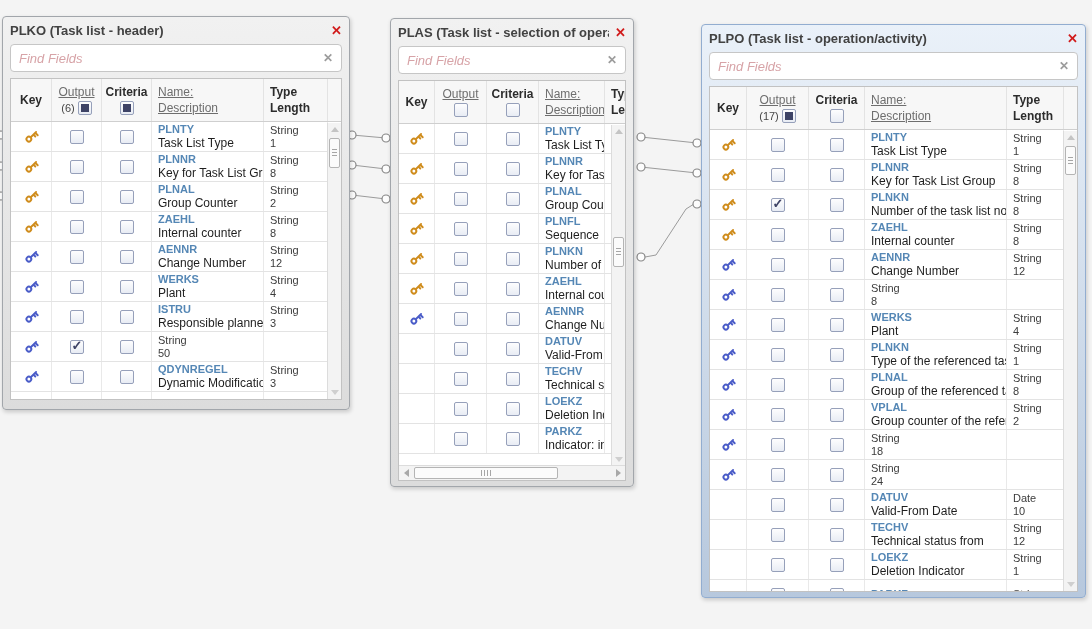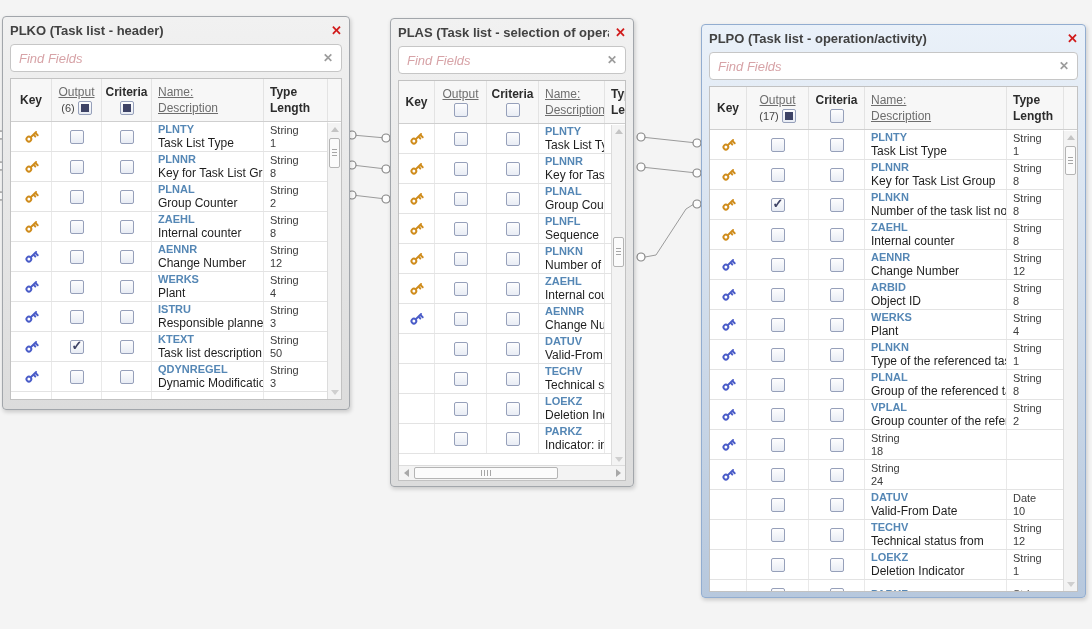--- a/index.html
+++ b/index.html
@@ -332,24 +332,20 @@
                   <path d="M7.5 8.5 H15 M11.2 8.5 V11.2 M13.8 8.5 V12"></path>
                 </g>
               </svg>
             </div>
             <div class="td">
               <span class="cb checked"></span>
             </div>
             <div class="td">
               <span class="cb"></span>
             </div>
-            <div class="td td-name">
-              <span class="fname">KTEXT</span>
-              <span class="fdesc">Task list description</span>
-            </div>
             <div class="td td-type">
               <span>String</span>
               <span>50</span>
             </div>
           </div>
           <div class="tr">
             <div class="td">
               <svg width="17" height="17" viewBox="0 0 17 17">
                 <g transform="rotate(-45 8.5 8.5)" fill="none" stroke="#4a5cc8" stroke-width="1.9" stroke-linecap="round">
                   <circle cx="4.8" cy="8.5" r="2.4"></circle>
@@ -850,24 +846,20 @@
                   <path d="M7.5 8.5 H15 M11.2 8.5 V11.2 M13.8 8.5 V12"></path>
                 </g>
               </svg>
             </div>
             <div class="td">
               <span class="cb"></span>
             </div>
             <div class="td">
               <span class="cb"></span>
             </div>
-            <div class="td td-name">
-              <span class="fname">ARBID</span>
-              <span class="fdesc">Object ID</span>
-            </div>
             <div class="td td-type">
               <span>String</span>
               <span>8</span>
             </div>
           </div>
           <div class="tr">
             <div class="td">
               <svg width="17" height="17" viewBox="0 0 17 17">
                 <g transform="rotate(-45 8.5 8.5)" fill="none" stroke="#4a5cc8" stroke-width="1.9" stroke-linecap="round">
                   <circle cx="4.8" cy="8.5" r="2.4"></circle>

